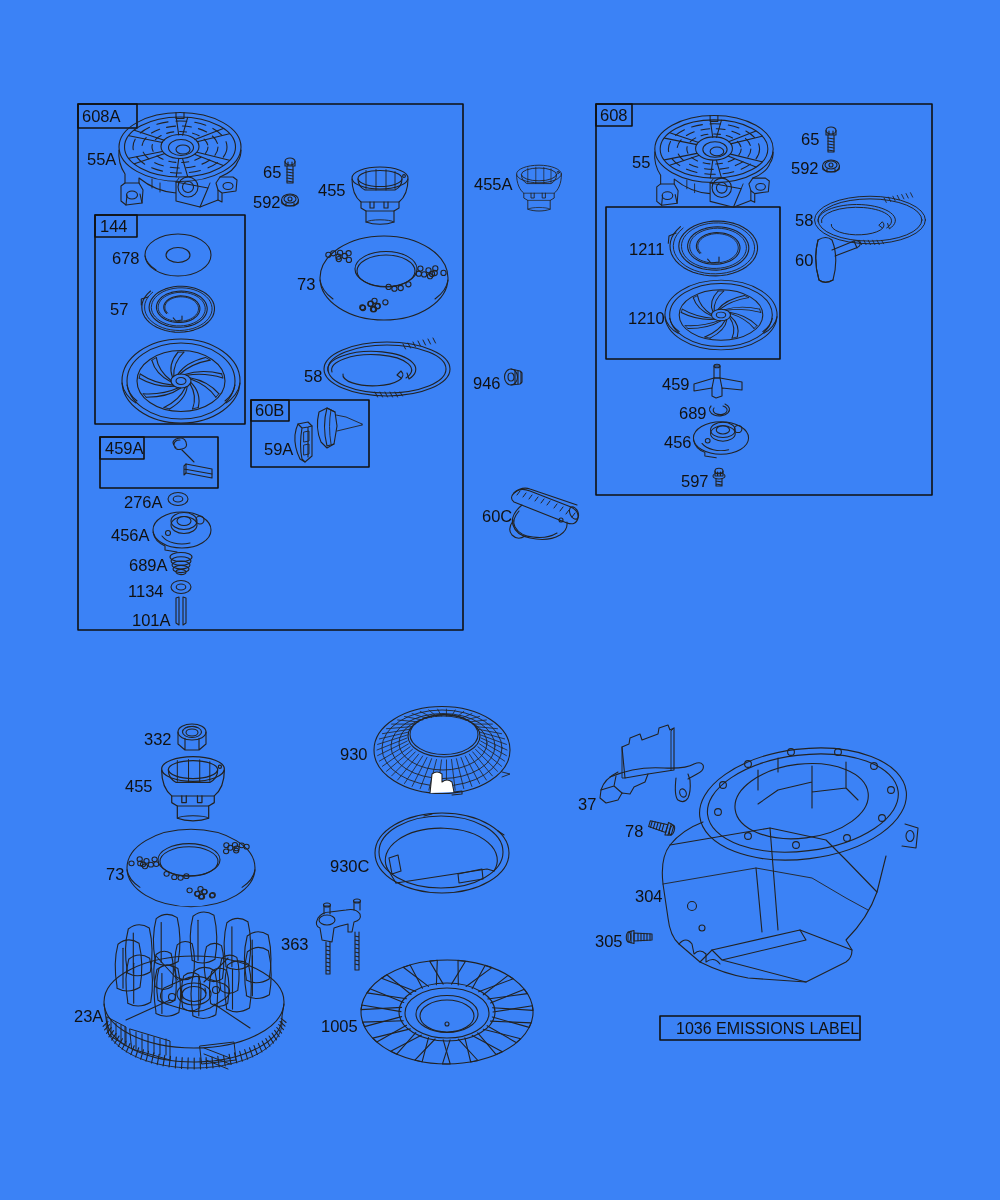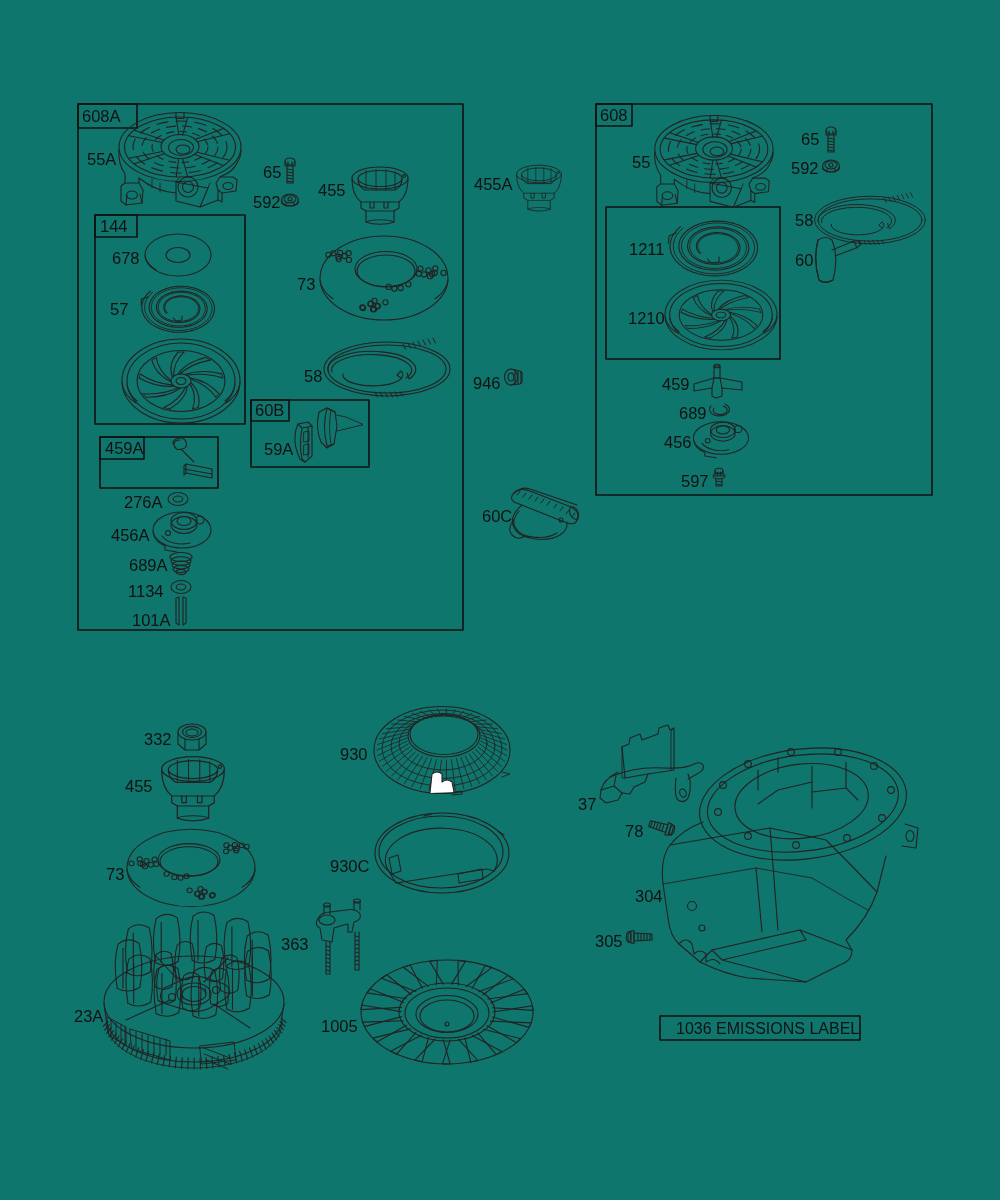--- a/index.html
+++ b/index.html
@@ -1,16 +1,16 @@
 <!DOCTYPE html>
 <html><head>
 <meta charset="utf-8">
 <style>
   html,body{margin:0;padding:0;background:#fff;}
-  #page{position:relative;width:1000px;height:1200px;background:#0f766e;overflow:hidden;}
+  #page{position:relative;width:1000px;height:1200px;background:#3b82f6;overflow:hidden;}
   svg{position:absolute;top:0;left:0;transform:translateZ(0);}
   text{font-family:"Liberation Sans",sans-serif;fill:#111;}
 </style>
 </head>
 <body>
 <div id="page">
 <svg width="1000" height="1200" viewBox="0 0 1000 1200" fill="none" stroke="#222" stroke-width="1.1" stroke-linecap="round" stroke-linejoin="round">
 
 <defs>
 

